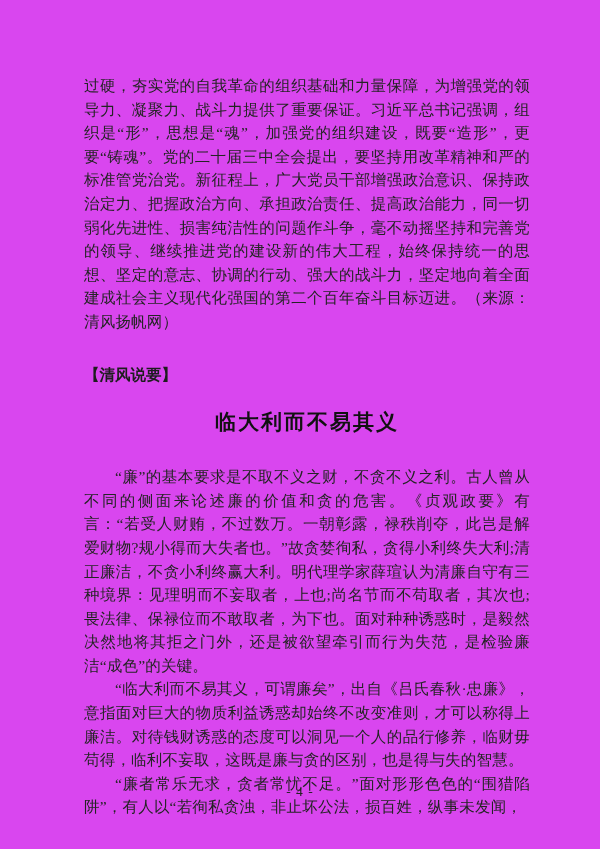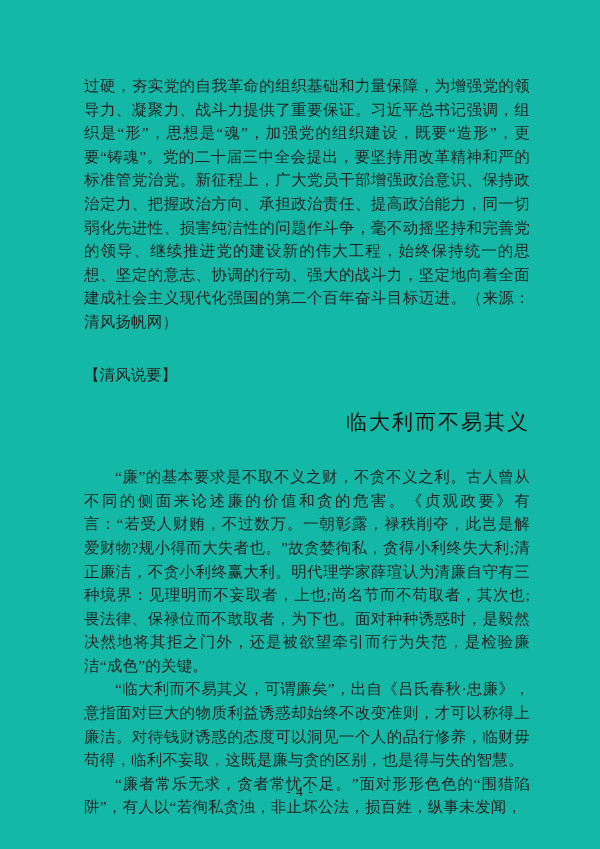--- a/index.html
+++ b/index.html
@@ -4,21 +4,21 @@
 <style>
   html, body {
     margin: 0;
     padding: 0;
     background: #ffffff;
   }
   .page {
     position: relative;
     width: 600px;
     height: 849px;
-    background: #14b8a6;
+    background: #d946ef;
     overflow: hidden;
     font-family: "Liberation Serif", "DejaVu Serif", serif;
     color: #242424;
   }
   .content {
     position: absolute;
     left: 84px;
     top: 74px;
     width: 446px;
   }
@@ -35,31 +35,31 @@
     text-indent: 0;
   }
   p.body.indent {
     text-indent: 2em;
   }
   .section-label {
     margin: 0;
     margin-top: 29px;
     font-size: 15.5px;
     line-height: 23.6px;
-    font-weight: normal;
+    font-weight: bold;
     color: #1d1d1d;
   }
   .article-title {
     margin: 0;
     margin-top: 23px;
     margin-bottom: 29px;
     font-size: 21px;
     line-height: 27px;
-    font-weight: normal;
-    text-align: right;
+    font-weight: bold;
+    text-align: center;
     color: #111111;
     letter-spacing: 2px;
   }
   .page-number {
     position: absolute;
     left: 0;
     top: 784px;
     width: 100%;
     text-align: center;
     font-size: 13.5px;

